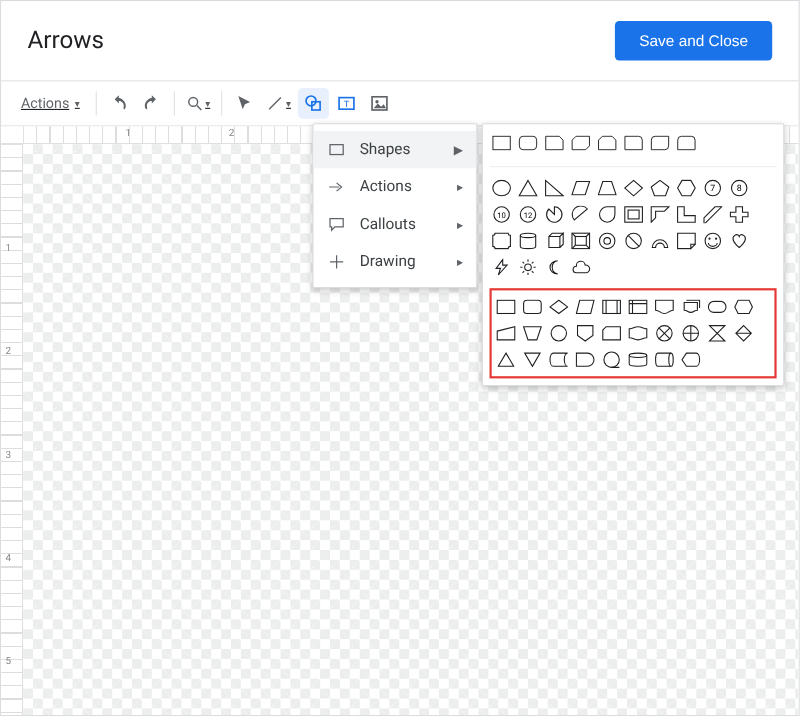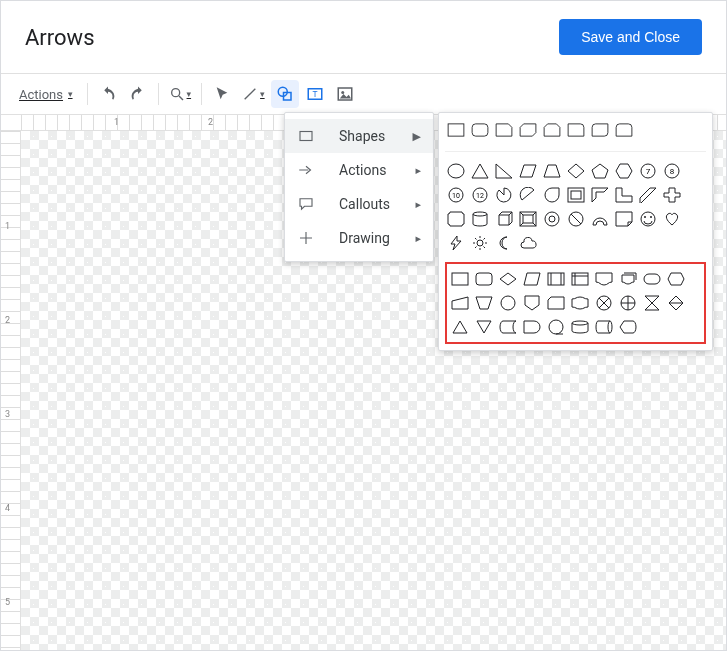--- a/index.html
+++ b/index.html
@@ -111,21 +111,21 @@
     border: 1px solid #dadce0;
     border-radius: 2px;
     box-shadow: 0 2px 6px rgba(0,0,0,.2);
     padding: 6px 0;
     z-index: 20;
   }
   .menu-item {
     display: flex; align-items: center;
     padding: 8px 12px;
     cursor: pointer;
-    gap: 24px;
+    gap: 12px;
   }
   .menu-item:hover, .menu-item.hl { background: #f1f3f4; }
   .menu-item .mi-icon { width: 18px; height: 18px; color: #5f6368; flex-shrink: 0; }
   .menu-item .mi-label { flex: 1; font-size: 14px; color: #3c4043; }
   .menu-item .mi-arrow { color: #5f6368; font-size: 11px; }
   
   .shapes-panel {
     position: absolute;
     top: 112px;
     left: 438px;

